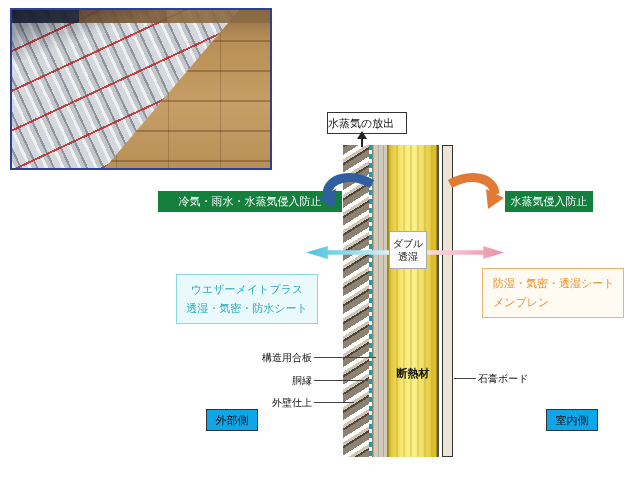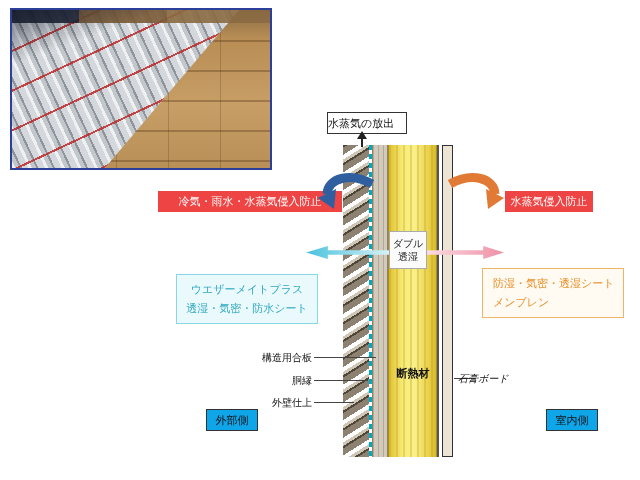--- a/index.html
+++ b/index.html
@@ -42,21 +42,21 @@
   .gypsum{left:442px;width:11px;background:#ece4d4;border:1px solid #333;box-sizing:border-box;}
 
   
   .top-label{left:327px;top:112px;width:78px;height:20px;border:1px solid #333;background:#fff;
     font-size:11px;line-height:20px;color:#111;}
   .up-arrow-head{left:357px;top:131px;width:0;height:0;
     border-left:5px solid transparent;border-right:5px solid transparent;border-bottom:8px solid #222;}
   .up-arrow-stem{left:361px;top:139px;width:2px;height:8px;background:#222;}
 
   
-  .banner{height:21px;background:#ef4444;color:#fff;font-size:11px;line-height:21px;text-align:center;}
+  .banner{height:21px;background:#15803d;color:#fff;font-size:11px;line-height:21px;text-align:center;}
   .banner-left{left:158px;top:191px;width:184px;}
   .banner-right{left:505px;top:191px;width:88px;}
 
   
   .arrow-blue{left:314px;top:172px;}
   .arrow-orange{left:446px;top:172px;}
 
   
   .double-box{left:389px;top:231px;width:36px;height:36px;background:#fbfbfb;border:1px solid #aaa;
     display:flex;flex-direction:column;justify-content:center;align-items:center;
@@ -81,21 +81,21 @@
   .lead{font-size:10px;color:#111;}
   .lead-line{height:1px;background:#444;}
   .lbl-plywood{left:240px;top:351px;width:72px;text-align:right;}
   .line-plywood{left:314px;top:357px;width:62px;}
   .lbl-furring{left:270px;top:374px;width:42px;text-align:right;}
   .line-furring{left:314px;top:380px;width:54px;}
   .lbl-ext{left:252px;top:396px;width:60px;text-align:right;}
   .line-ext{left:314px;top:402px;width:40px;}
   .lbl-insul{left:390px;top:366px;width:46px;text-align:center;font-weight:bold;font-size:11px;color:#111;}
   .line-gypsum{left:454px;top:378px;width:22px;}
-  .lbl-gypsum{left:458px;top:372px;width:64px;font-style:italic;}
+  .lbl-gypsum{left:478px;top:372px;width:64px;}
 
   
   .side-box{width:50px;height:20px;border:1px solid #333;background:#0ea5e9;
     font-size:11px;line-height:20px;text-align:center;color:#111;}
   .side-ext{left:206px;top:409px;}
   .side-int{left:546px;top:409px;}
 </style>
 </head>
 <body>
 

